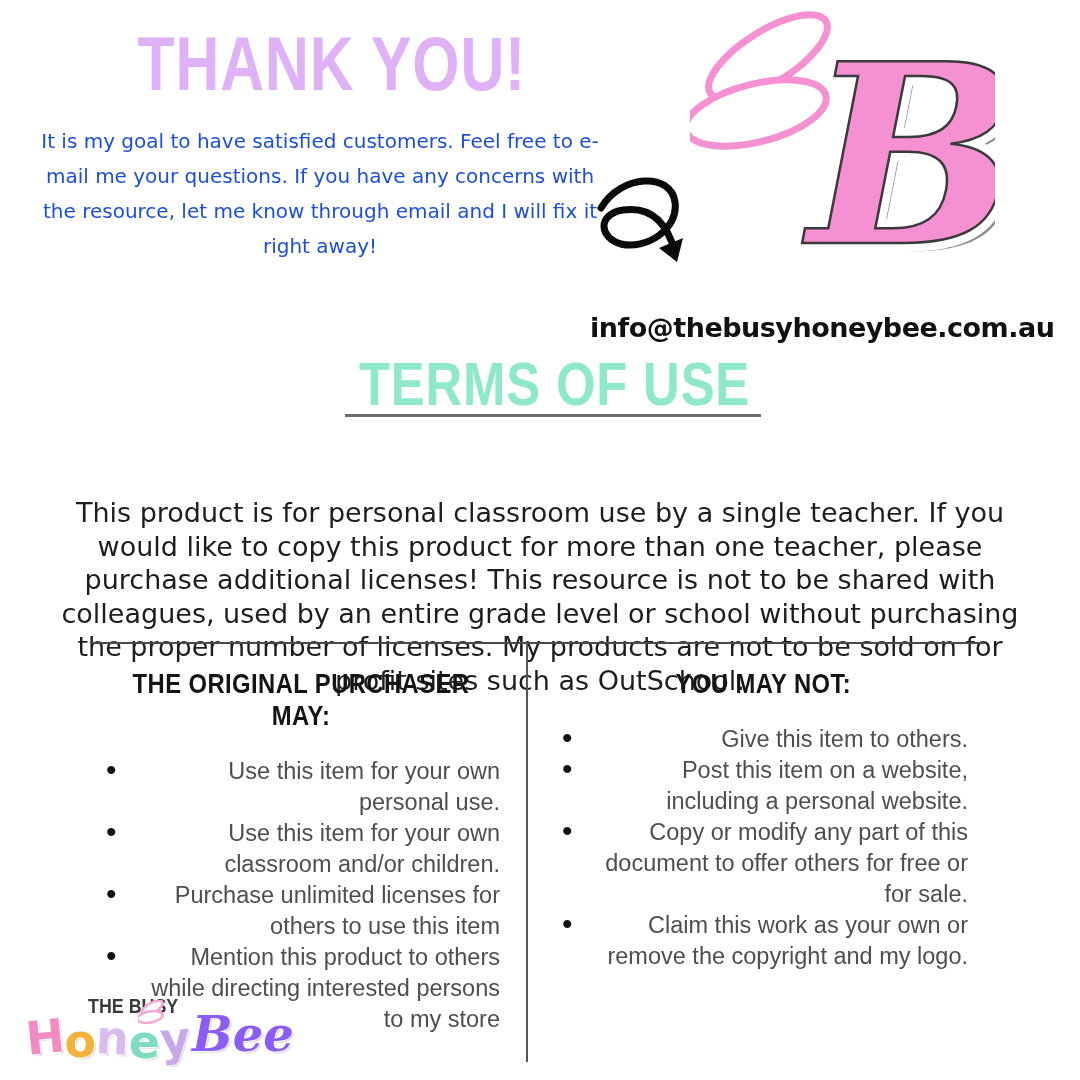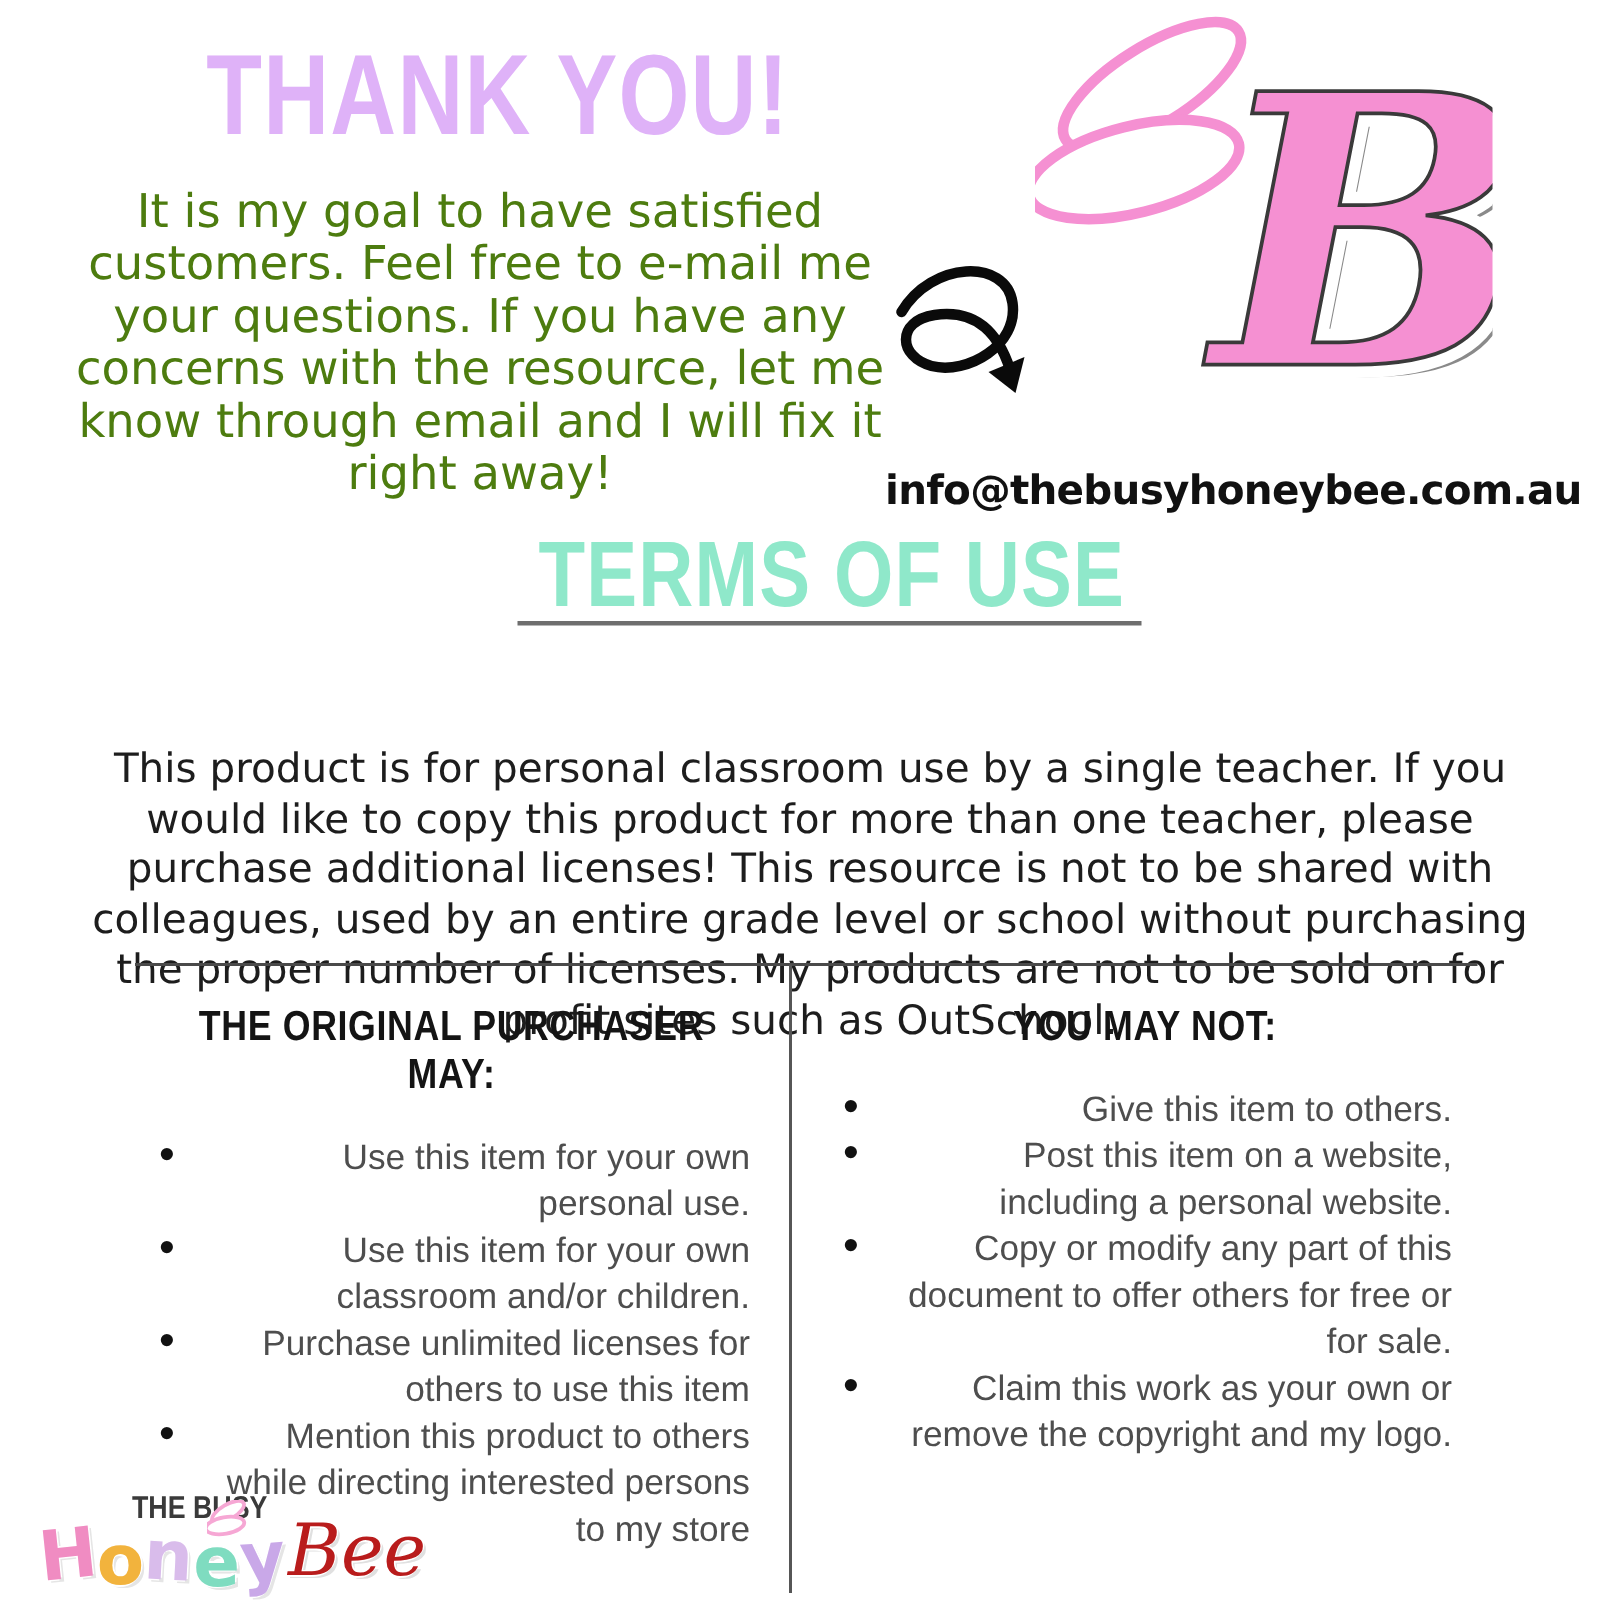--- a/index.html
+++ b/index.html
@@ -18,22 +18,22 @@
   .thank-wrap { left:52px; top:20px; width:560px; text-align:center; }
   .thank-title {
     display:inline-block;
     font-size:76px; font-weight:800; letter-spacing:1px;
     transform:scaleX(0.80); transform-origin:center;
     color:#DFB2F8;
     font-family:"Liberation Sans", sans-serif;
   }
   .thank-body {
     left:30px; top:124px; width:580px;
-    font-size:31px; line-height:35px; text-align:center;
-    color:#4d7c0f;
+    font-size:20px; line-height:35px; text-align:center;
+    color:#1d4ed8;
     font-family:"DejaVu Sans", sans-serif;
   }
 
   
   .arrow-box { left:593px; top:170px; width:115px; height:125px; }
 
   
   .beeb-box { left:690px; top:5px; width:305px; height:295px; }
 
   
@@ -104,23 +104,23 @@
     font-family:"DejaVu Sans", sans-serif;
     text-shadow:-1px -1px 0 #fff, 1px -1px 0 #fff, -1px 1px 0 #fff, 2px 2px 0 #e5e5e5;
   }
   .hl-0 { color:#F08CC2; transform:rotate(-6deg); }
   .hl-1 { color:#F2B33D; transform:translateY(4px); }
   .hl-2 { color:#D9BCEB; transform:translateY(1px) rotate(3deg); }
   .hl-3 { color:#7FDCC0; transform:translateY(5px); }
   .hl-4 { color:#C9A8E8; transform:translateY(2px) rotate(-4deg); }
   .brand-bee {
     display:inline-block;
-    font-size:48px; font-weight:400; font-style:italic;
+    font-size:48px; font-weight:700; font-style:italic;
     font-family:"DejaVu Serif", serif;
-    color:#b91c1c; margin-left:2px; transform:translateY(-2px);
+    color:#8b5cf6; margin-left:2px; transform:translateY(-2px);
     text-shadow:-1px -1px 0 #fff, 1px -1px 0 #fff, -1px 1px 0 #fff, 2px 2px 0 #e0e0e0;
   }
   .brand-wings { position:absolute; left:112px; top:8px; }
 </style>
 </head>
 <body>
 
 <div class="abs thank-wrap">
   <span class="thank-title">THANK YOU!</span>
 </div>

